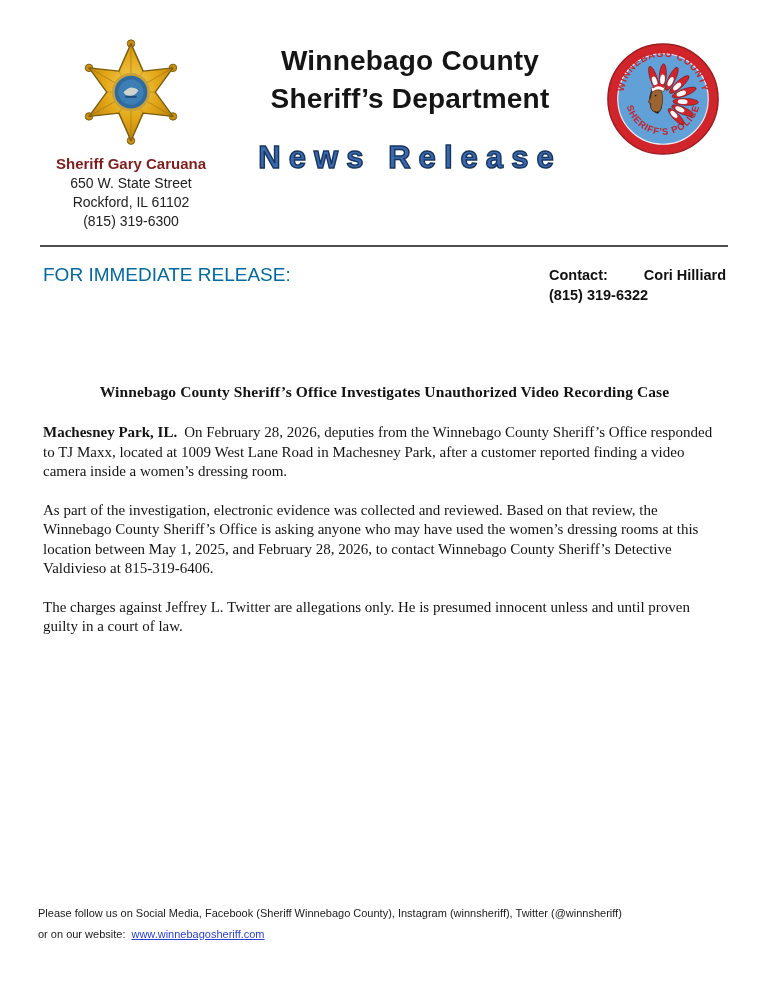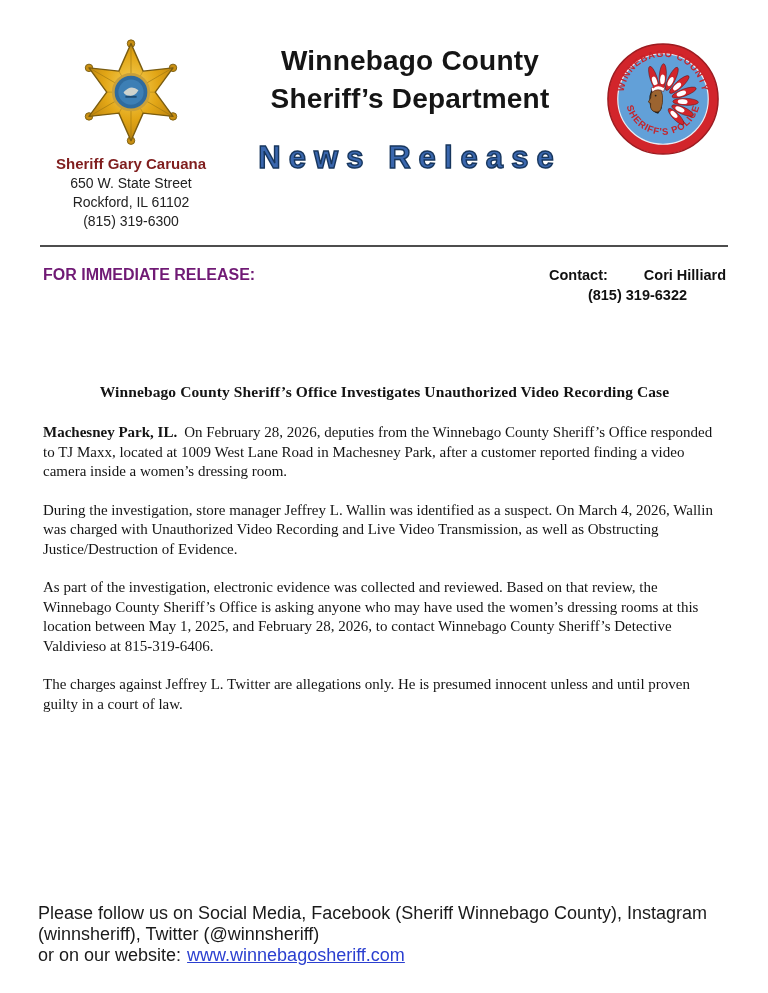--- a/index.html
+++ b/index.html
@@ -28,33 +28,33 @@
     color:#3a67ae;
     -webkit-text-stroke:1.4px #17365d;
     text-shadow:0 0 1px #17365d;
   }
   .header-right { width:136px; flex-shrink:0; padding-top:4px; }
   .patch-wrap { width:118px; height:118px; margin-left:6px; }
   
   .divider { margin:14px 40px 0 40px; border-top:2px solid #4d4d4d; }
   
   .release-row { display:flex; justify-content:space-between; padding:18px 42px 0 43px; }
-  .release-left { font-size:16px; font-weight:700; line-height:20px; color:#701a75; }
-  .contact-block { text-align:center; font-size:14.5px; font-weight:700; line-height:20px; color:#111; }
+  .release-left { font-size:19px; font-weight:400; line-height:20px; color:#0369a1; }
+  .contact-block { text-align:left; font-size:14.5px; font-weight:700; line-height:20px; color:#111; }
   .contact-name { margin-left:36px; }
   
   .article { padding:0 42px 0 43px; font-family:"Liberation Serif", serif; font-size:15px; color:#141414; }
   .headline { margin-top:78px; text-align:center; font-weight:700; font-size:15.5px; letter-spacing:0.1px; }
   .body-text { margin-top:22px; }
   .body-text p { margin:0 0 19px 0; line-height:19.5px; text-align:left; }
   .lead-in { font-weight:700; margin-right:7px; }
   
   .footer {
     position:absolute; left:38px; right:26px; top:903px;
-    font-size:18px; line-height:21px; color:#1a1a1a;
+    font-size:11px; line-height:21px; color:#1a1a1a;
   }
   .footer a { color:#2b3fd0; text-decoration:underline; margin-left:6px; }
 </style>
 </head>
 <body>
 
 <div class="page">
 
   <div class="header">
 
@@ -195,21 +195,20 @@
         <span>Contact:</span><span class="contact-name">Cori Hilliard</span>
       </div>
       <div>(815) 319-6322</div>
     </div>
   </div>
 
   <div class="article">
     <div class="headline">Winnebago County Sheriff’s Office Investigates Unauthorized Video Recording Case</div>
     <div class="body-text">
       <p><span class="lead-in">Machesney Park, IL.</span><span>On February 28, 2026, deputies from the Winnebago County Sheriff’s Office responded to TJ Maxx, located at 1009 West Lane Road in Machesney Park, after a customer reported finding a video camera inside a women’s dressing room.</span></p>
-      <p>During the investigation, store manager Jeffrey L. Wallin was identified as a suspect. On March 4, 2026, Wallin was charged with Unauthorized Video Recording and Live Video Transmission, as well as Obstructing Justice/Destruction of Evidence.</p>
       <p>As part of the investigation, electronic evidence was collected and reviewed. Based on that review, the Winnebago County Sheriff’s Office is asking anyone who may have used the women’s dressing rooms at this location between May 1, 2025, and February 28, 2026, to contact Winnebago County Sheriff’s Detective Valdivieso at 815-319-6406.</p>
       <p>The charges against Jeffrey L. Twitter are allegations only. He is presumed innocent unless and until proven guilty in a court of law.</p>
     </div>
   </div>
 
   <div class="footer">
     <span>Please follow us on Social Media, Facebook (Sheriff Winnebago County), Instagram (winnsheriff), Twitter (@winnsheriff)</span><br>
     <span>or on our website:</span><a href="#">www.winnebagosheriff.com</a>
   </div>
 

